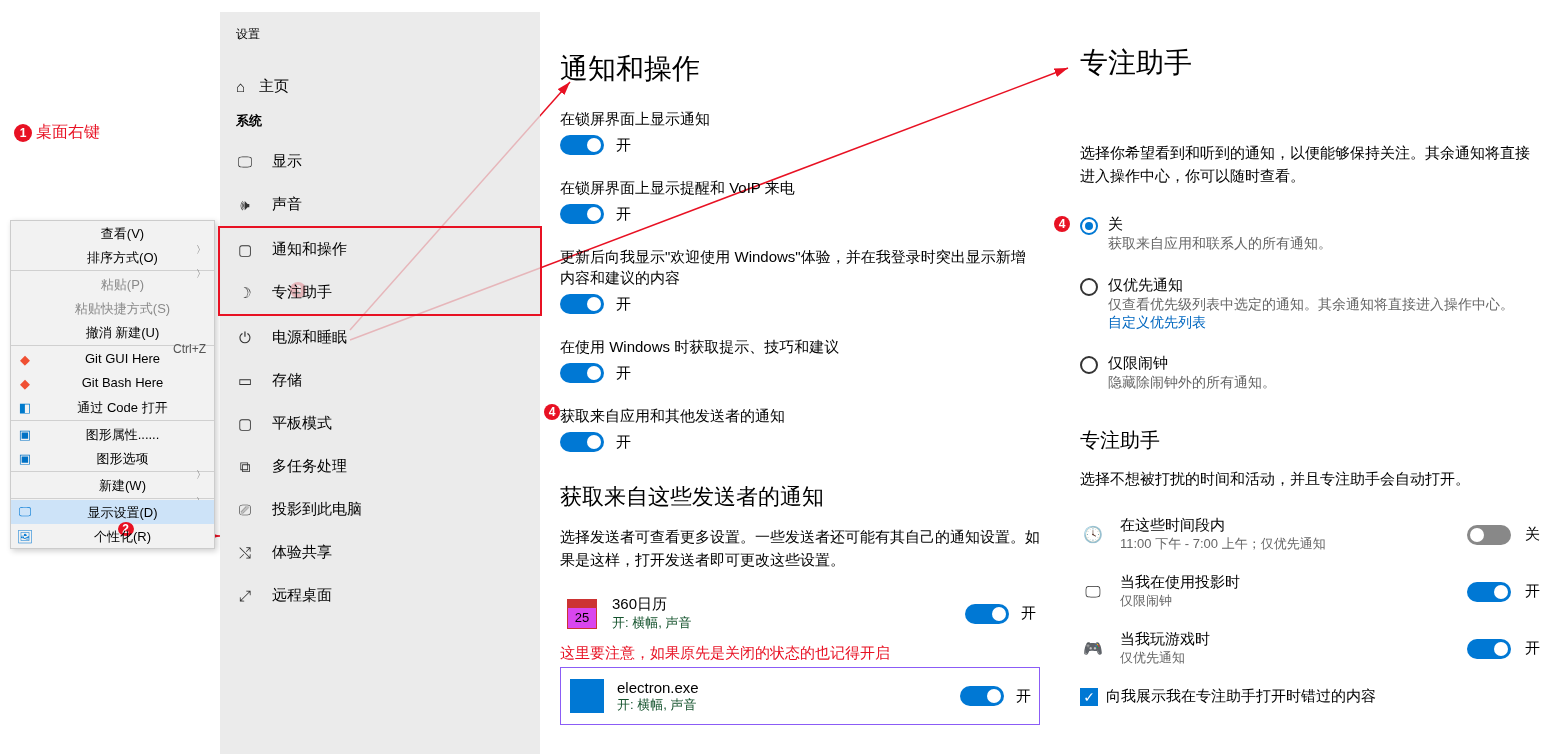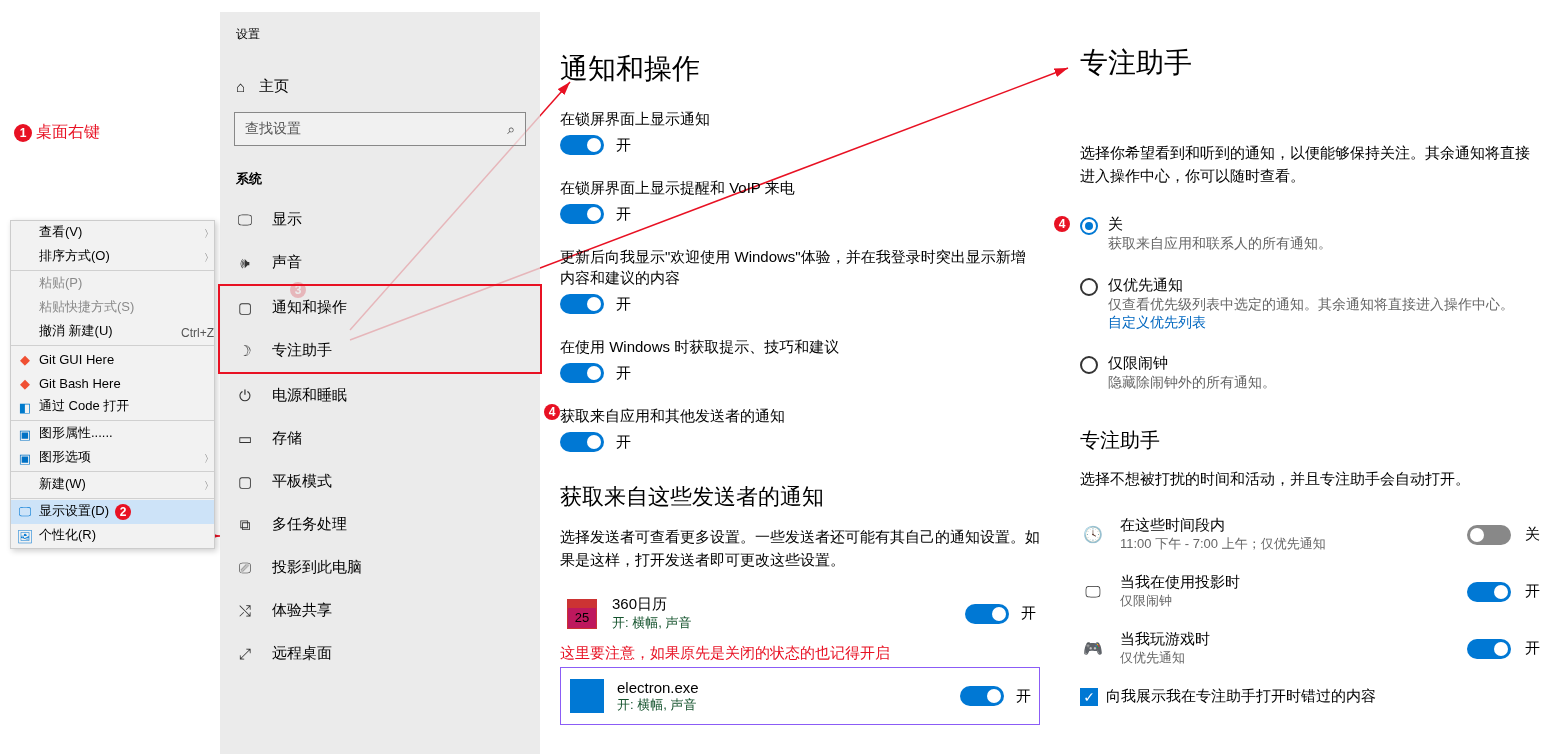--- a/index.html
+++ b/index.html
@@ -6,21 +6,21 @@
 body { width: 1568px; height: 754px; background: #fff; position: relative; overflow: hidden; }
 
 
 .callout { position: absolute; color: #e81123; font-size: 16px; display: flex; align-items: center; gap: 4px; }
 .callout-num { width: 18px; height: 18px; border-radius: 50%; background: #e81123; color: #fff; font-size: 12px; display: inline-flex; align-items: center; justify-content: center; font-weight: bold; }
 .callout-num-sm { width: 16px; height: 16px; }
 svg.arrows { position: absolute; left: 0; top: 0; pointer-events: none; }
 
 
 .ctx { position: absolute; left: 10px; top: 220px; width: 205px; background: #f2f2f2; border: 1px solid #ccc; box-shadow: 2px 2px 6px rgba(0,0,0,.2); font-size: 13px; }
-.ctx-item { display: flex; align-items: flex-end; padding: 4px 0 4px 28px; position: relative; height: 24px; }
+.ctx-item { display: flex; align-items: center; padding: 4px 8px 4px 28px; position: relative; height: 24px; flex-direction: column; }
 .ctx-item.disabled { color: #8a8a8a; }
 .ctx-item.hover { background: #cde3f8; }
 .ctx-sep { height: 1px; background: #d0d0d0; margin: 1px 0; }
 .ctx-arrow { margin-left: auto; color: #555; font-size: 10px; }
 .ctx-hint { margin-left: auto; color: #555; font-size: 12px; }
 .ctx-icon { position: absolute; left: 6px; width: 16px; height: 16px; display: flex; align-items: center; justify-content: center; }
 
 
 .settings { position: absolute; left: 220px; top: 12px; width: 320px; height: 754px; background: rgba(230,230,230,.78); padding-top: 10px; }
 .settings-title { font-size: 12px; padding: 4px 16px; }
@@ -154,24 +154,20 @@
       <span>个性化(R)</span>
     </div>
 </div>
 
 <div class="settings">
   <div class="settings-title">设置</div>
   <div class="home">
       <span>⌂</span>
       <span>主页</span>
     </div>
-  <div class="search-box">
-      <span>查找设置</span>
-      <span>⌕</span>
-    </div>
   <div class="section-label">系统</div>
   <div class="nav-item">
       <span class="ico">🖵</span>
       <span>显示</span>
     </div>
   <div class="nav-item">
       <span class="ico">🕪</span>
       <span>声音</span>
     </div>
   <div class="nav-box">
@@ -255,21 +251,21 @@
         <div class="toggle"></div>
         <span class="toggle-label">开</span>
       </div>
     </div>
 
   <div class="h2">获取来自这些发送者的通知</div>
   <div class="desc">选择发送者可查看更多设置。一些发送者还可能有其自己的通知设置。如果是这样，打开发送者即可更改这些设置。</div>
 
   <div class="sender-row">
     <div class="sender-icon">
-        <div style="width:30px;height:30px;border:1px solid #c33;background:#be185d;display:flex;flex-direction:column;">
+        <div style="width:30px;height:30px;border:1px solid #c33;background:#d946ef;display:flex;flex-direction:column;">
           <div style="height:8px;background:#c33"></div>
           <div style="flex:1;display:flex;align-items:center;justify-content:center;font-size:13px">25</div>
         </div>
       </div>
     <div class="sender-info">
         <div class="sender-name">360日历</div>
         <div class="sender-sub">开: 横幅, 声音</div>
       </div>
     <div class="toggle"></div>
       <span class="toggle-label">开</span>

